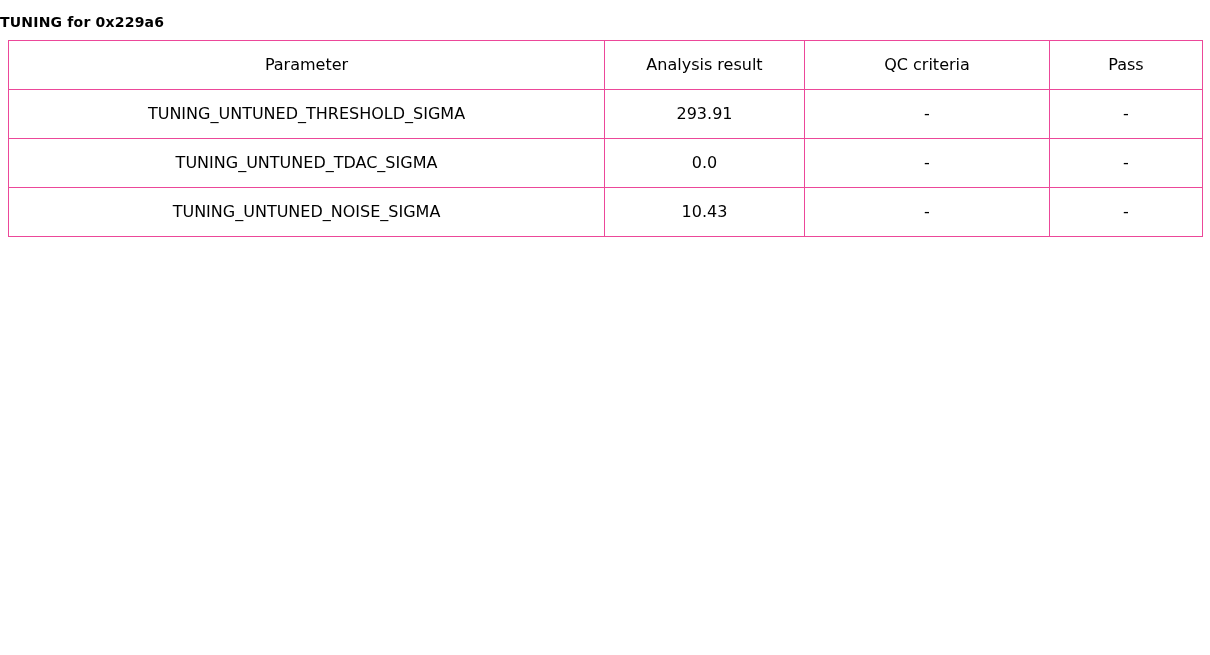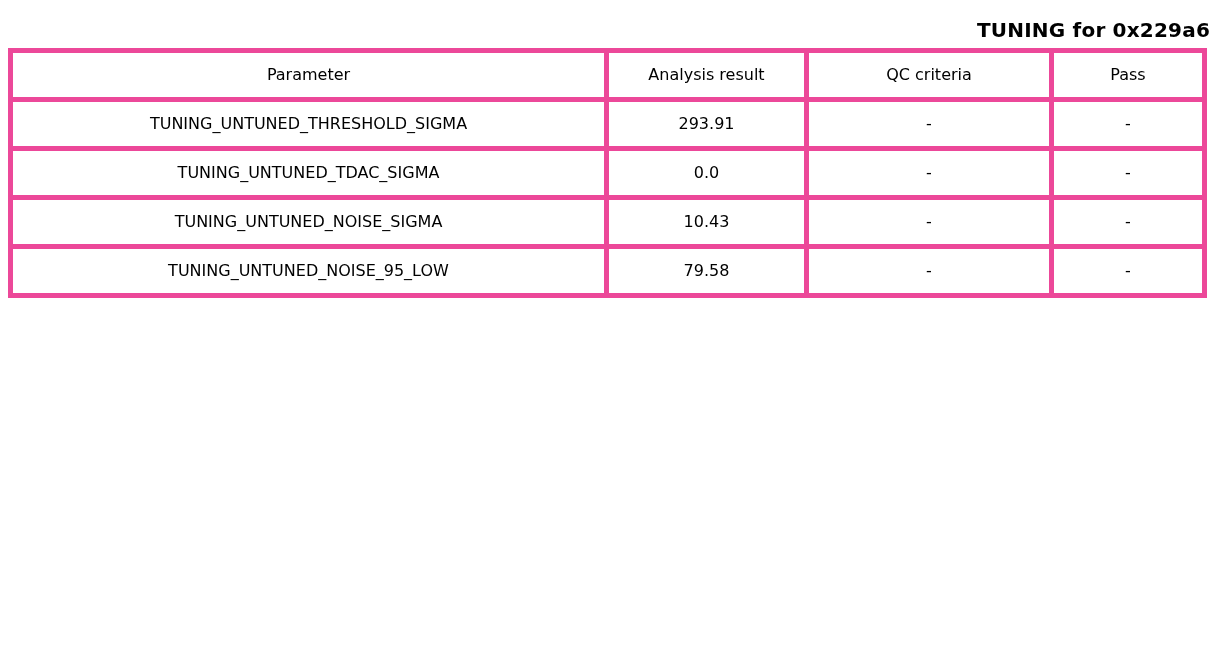--- a/index.html
+++ b/index.html
@@ -14,46 +14,46 @@
     color: #000000;
     overflow: hidden;
   }
   .page {
     width: 1210px;
     height: 655px;
     position: relative;
     box-sizing: border-box;
   }
   .title {
-    text-align: right;
-    font-size: 20px;
+    text-align: left;
+    font-size: 14px;
     font-weight: bold;
     letter-spacing: 0.2px;
-    padding-top: 20px;
+    padding-top: 12px;
     padding-bottom: 8px;
     line-height: 20px;
   }
   .table-wrap {
     padding: 0 8px;
     box-sizing: border-box;
   }
   table.qc-table {
     border-collapse: collapse;
     width: 1194px;
     table-layout: fixed;
     border: 1px solid #000000;
   }
   table.qc-table col.c-param  { width: 596px; }
   table.qc-table col.c-result { width: 200px; }
   table.qc-table col.c-crit   { width: 245px; }
   table.qc-table col.c-pass   { width: 153px; }
 
   table.qc-table th,
   table.qc-table td {
-    border: 5px solid #ec4899;
+    border: 1px solid #ec4899;
     text-align: center;
     font-size: 16px;
     font-weight: normal;
     height: 49px;
     line-height: 20px;
     padding: 0 4px;
     box-sizing: border-box;
     white-space: nowrap;
     overflow: hidden;
   }
@@ -96,23 +96,17 @@
           <td>0.0</td>
           <td>-</td>
           <td>-</td>
         </tr>
         <tr>
           <td>TUNING_UNTUNED_NOISE_SIGMA</td>
           <td>10.43</td>
           <td>-</td>
           <td>-</td>
         </tr>
-        <tr>
-          <td>TUNING_UNTUNED_NOISE_95_LOW</td>
-          <td>79.58</td>
-          <td>-</td>
-          <td>-</td>
-        </tr>
       </tbody>
     </table>
   </div>
 
 </div>
 
 </body></html>

